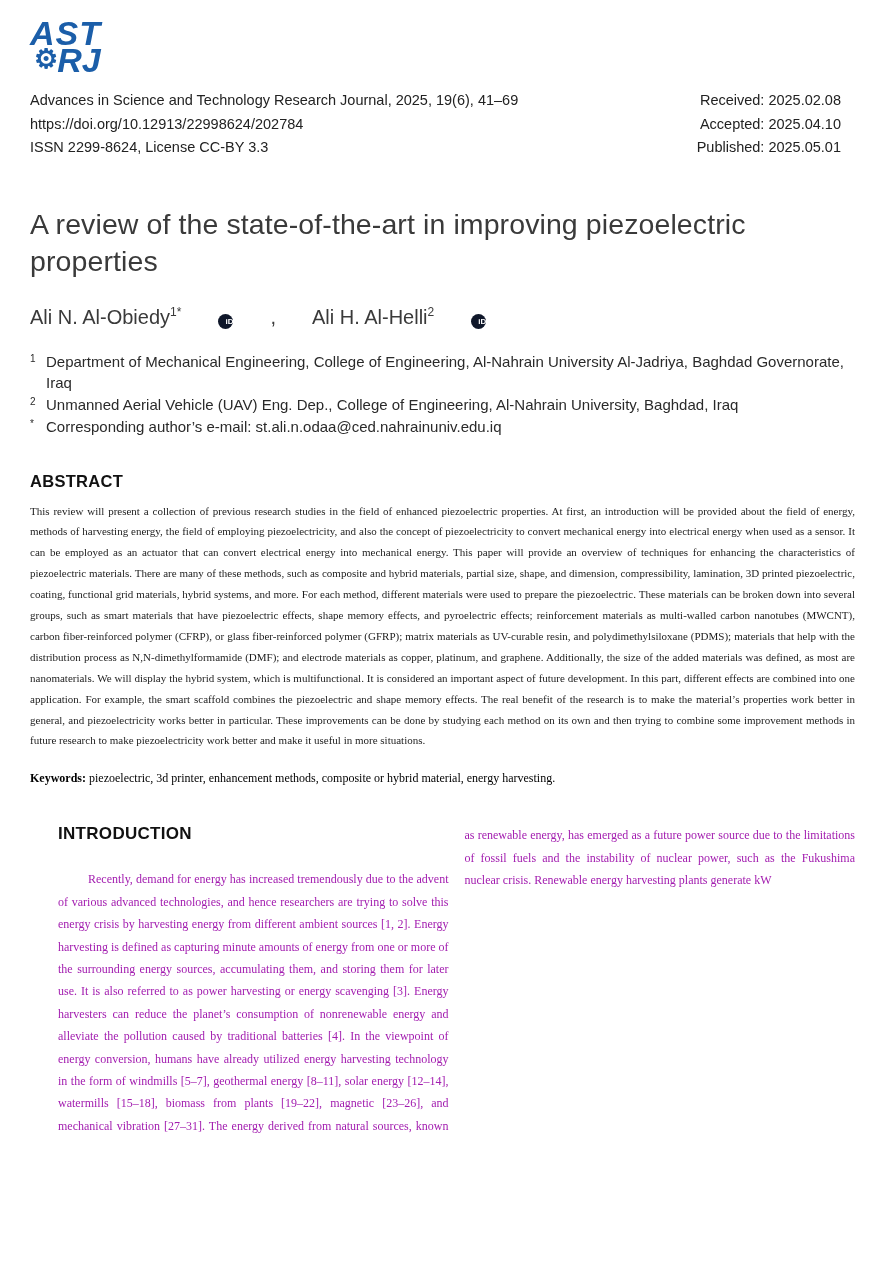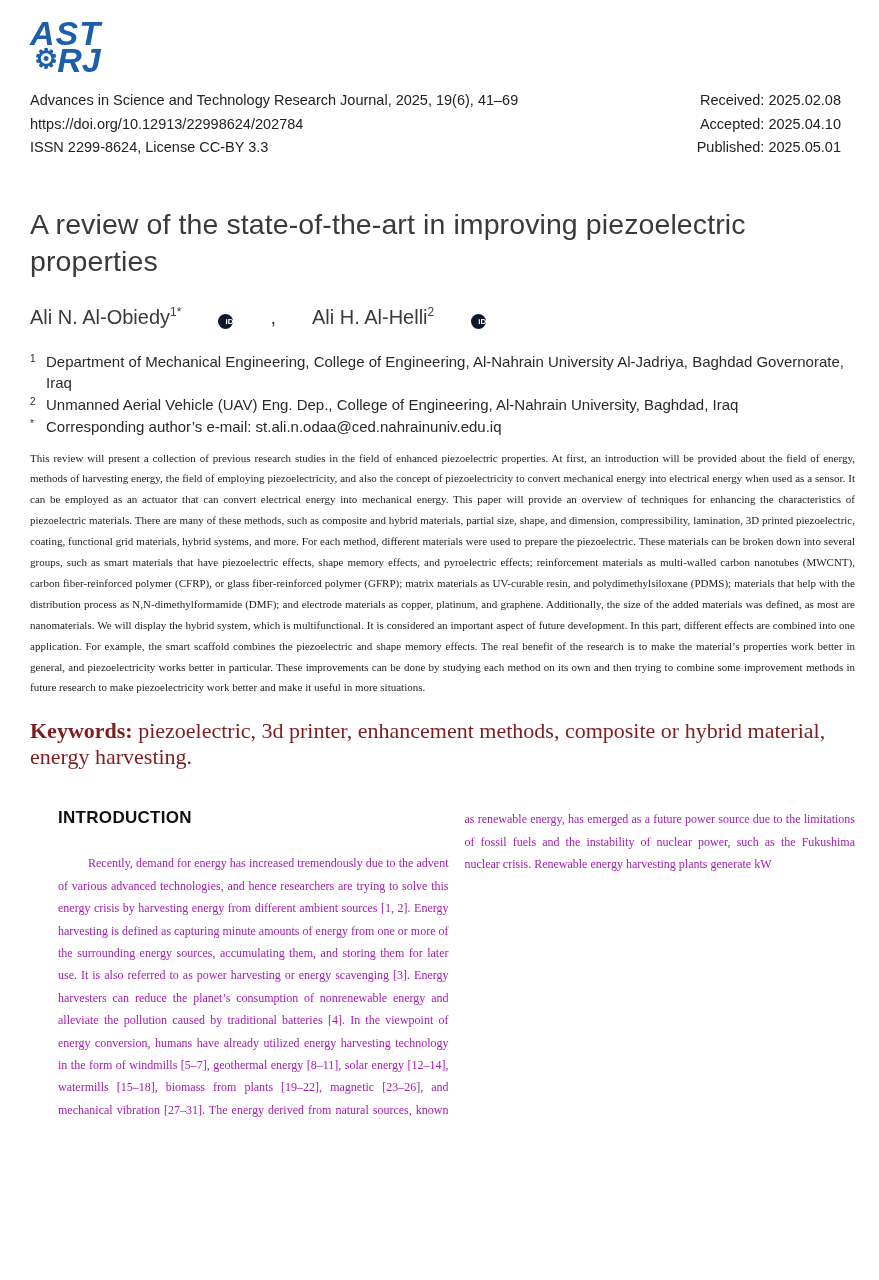--- a/index.html
+++ b/index.html
@@ -92,22 +92,22 @@
     margin-top: 10px;
     font-family: "Liberation Serif", serif;
     font-size: 11px;
     line-height: 20.9px;
     text-align: justify;
     color: #1c1c1c;
   }
   .keywords {
     margin-top: 20px;
     font-family: "Liberation Serif", serif;
-    font-size: 22px;
-    color: #7f1d1d;
+    font-size: 12px;
+    color: #000000;
   }
   .keywords b { font-weight: bold; }
 
   
   .columns {
     margin-top: 38px;
     column-count: 2;
     column-gap: 16px;
     column-fill: auto;
     height: 322px;
@@ -176,20 +176,21 @@
     <div class="affil-row">
       <span class="affil-marker">2</span>
       <span class="affil-text">Unmanned Aerial Vehicle (UAV) Eng. Dep., College of Engineering, Al-Nahrain University, Baghdad, Iraq</span>
     </div>
     <div class="affil-row">
       <span class="affil-marker">*</span>
       <span class="affil-text">Corresponding author’s e-mail: st.ali.n.odaa@ced.nahrainuniv.edu.iq</span>
     </div>
   </div>
 
+  <div class="abstract-heading">ABSTRACT</div>
   <p class="abstract-text">This review will present a collection of previous research studies in the field of enhanced piezoelectric properties. At first, an introduction will be provided about the field of energy, methods of harvesting energy, the field of employing piezoelectricity, and also the concept of piezoelectricity to convert mechanical energy into electrical energy when used as a sensor. It can be employed as an actuator that can convert electrical energy into mechanical energy. This paper will provide an overview of techniques for enhancing the characteristics of piezoelectric materials. There are many of these methods, such as composite and hybrid materials, partial size, shape, and dimension, compressibility, lamination, 3D printed piezoelectric, coating, functional grid materials, hybrid systems, and more. For each method, different materials were used to prepare the piezoelectric. These materials can be broken down into several groups, such as smart materials that have piezoelectric effects, shape memory effects, and pyroelectric effects; reinforcement materials as multi-walled carbon nanotubes (MWCNT), carbon fiber-reinforced polymer (CFRP), or glass fiber-reinforced polymer (GFRP); matrix materials as UV-curable resin, and polydimethylsiloxane (PDMS); materials that help with the distribution process as N,N-dimethylformamide (DMF); and electrode materials as copper, platinum, and graphene. Additionally, the size of the added materials was defined, as most are nanomaterials. We will display the hybrid system, which is multifunctional. It is considered an important aspect of future development. In this part, different effects are combined into one application. For example, the smart scaffold combines the piezoelectric and shape memory effects. The real benefit of the research is to make the material’s properties work better in general, and piezoelectricity works better in particular. These improvements can be done by studying each method on its own and then trying to combine some improvement methods in future research to make piezoelectricity work better and make it useful in more situations.</p>
   <p class="keywords"><b>Keywords:</b><span> piezoelectric, 3d printer, enhancement methods, composite or hybrid material, energy harvesting.</span></p>
 
   <div class="columns">
     <div class="section-heading">INTRODUCTION</div>
     <p class="body-par">Recently, demand for energy has increased tremendously due to the advent of various advanced technologies, and hence researchers are trying to solve this energy crisis by harvesting energy from different ambient sources [1, 2]. Energy harvesting is defined as capturing minute amounts of energy from one or more of the surrounding energy sources, accumulating them, and storing them for later use. It is also referred to as power harvesting or energy scavenging [3]. Energy harvesters can reduce the planet’s consumption of nonrenewable energy and alleviate the pollution caused by traditional batteries [4]. In the viewpoint of energy conversion, humans have already utilized energy harvesting technology in the form of windmills [5–7], geothermal energy [8–11], solar energy [12–14], watermills [15–18], biomass from plants [19–22], magnetic [23–26], and mechanical vibration [27–31]. The energy derived from natural sources, known as renewable energy, has emerged as a future power source due to the limitations of fossil fuels and the instability of nuclear power, such as the Fukushima nuclear crisis. Renewable energy harvesting plants generate kW</p>
   </div>
 
 </div>
 

